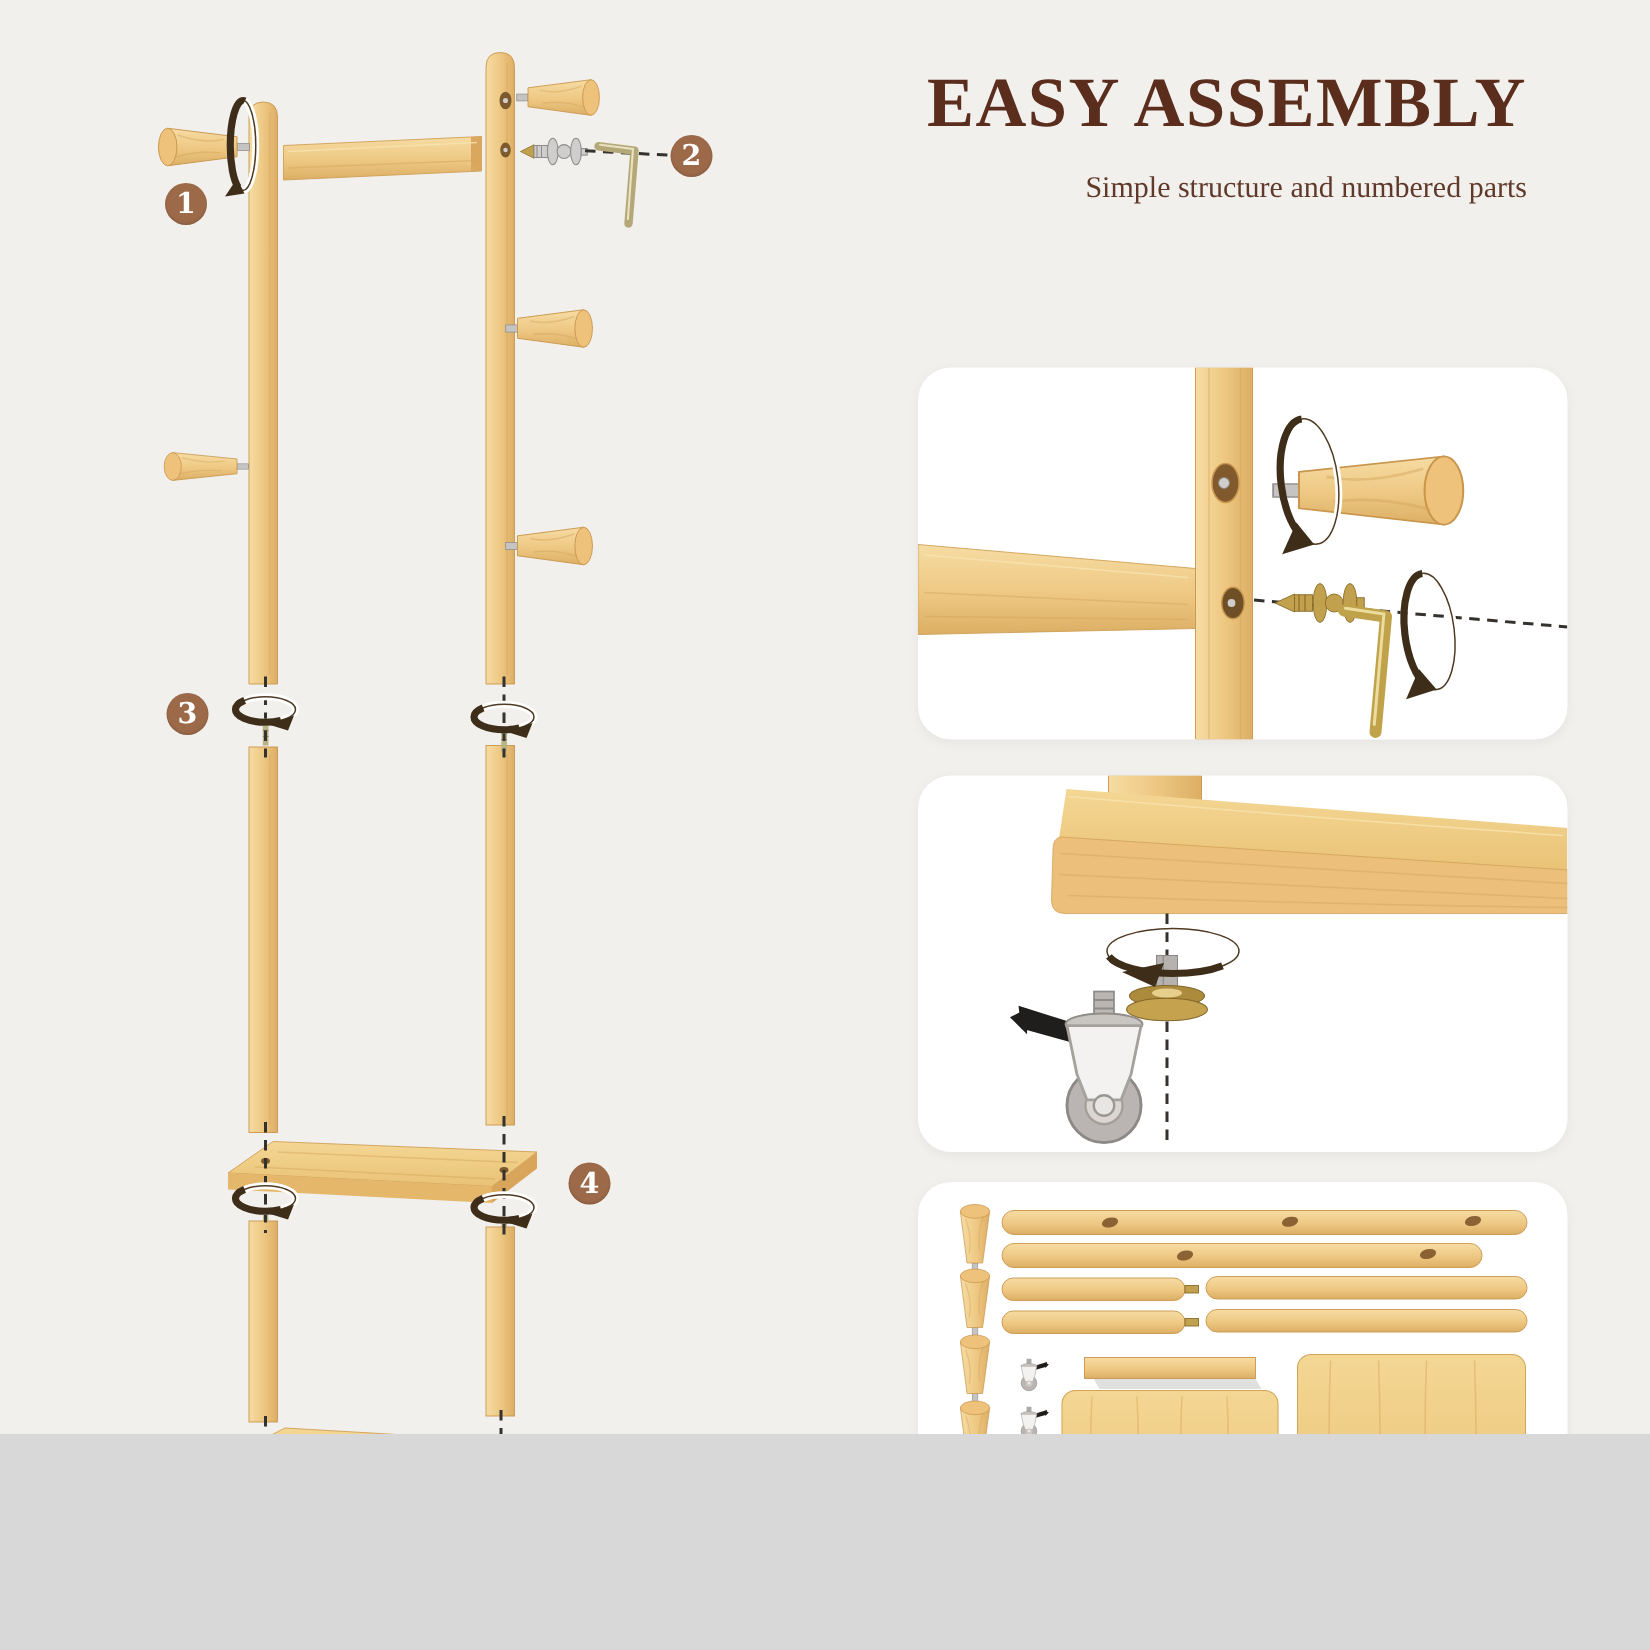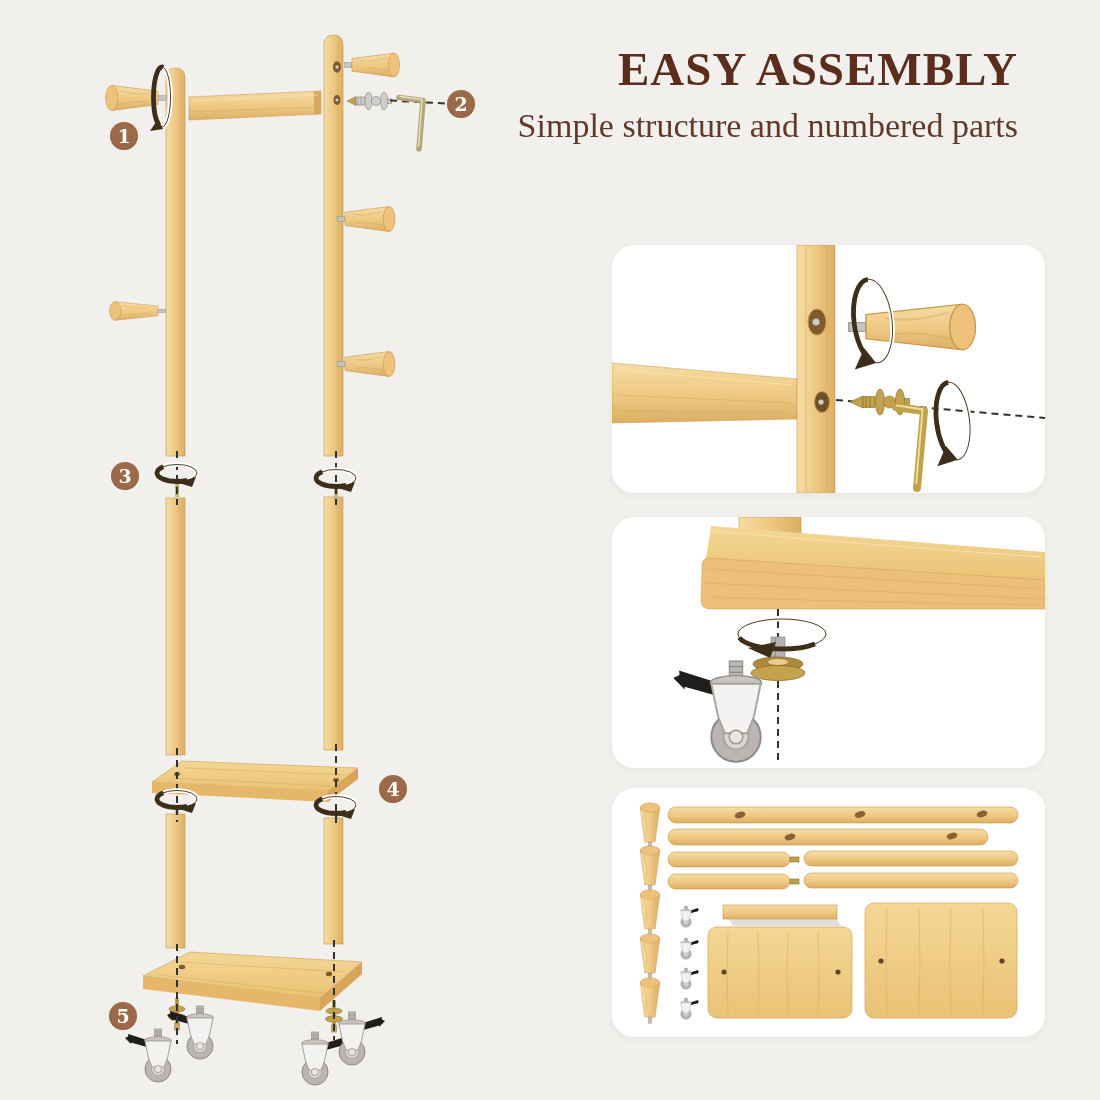--- a/index.html
+++ b/index.html
@@ -1,24 +1,24 @@
 <!DOCTYPE html>
 <html style="--background: #f1f0ed; --card: #ffffff; --title_text: #5b2d1d; --subtitle_text: #60392a; --badge: #9d6a49; --badge_text: #ffffff; --wood_light: #f6dca3; --wood_mid: #eec883; --wood_dark: #d9a75e; --arrow_brown: #3e2d18; --brass: #c2a14e; --silver: #cfcecd;"><head>
 <meta charset="utf-8">
 <style>
   :root{
     --background:#f1f0ed; --card:#ffffff; --title_text:#5b2d1d; --subtitle_text:#60392a;
     --badge:#9d6a49; --badge_text:#ffffff;
   }
   html,body{margin:0;padding:0;}
   body{background:#d8d8d8;font-family:"Liberation Serif",serif;}
-  .canvas{position:relative;width:1100px;height:1100px;background:var(--background);overflow:hidden;margin:0 auto;}
+  .canvas{position:relative;width:1100px;height:956px;background:var(--background);overflow:hidden;margin:0 auto;}
   .header{position:absolute;top:46px;right:82px;text-align:right;}
   .title{font-size:47px;font-weight:bold;color:var(--title_text);letter-spacing:1px;margin:0;line-height:1.0;font-family:"Liberation Serif",serif;}
-  .subtitle{font-size:34px;color:var(--subtitle_text);margin:14px 0 0 0;line-height:37px;font-family:"Liberation Serif",serif;text-align:center;}
+  .subtitle{font-size:20px;color:var(--subtitle_text);margin:14px 0 0 0;line-height:37px;font-family:"Liberation Serif",serif;}
   .badge{position:absolute;width:28px;height:28px;border-radius:50%;background:var(--badge);
          color:var(--badge_text);font-size:19px;font-weight:bold;text-align:center;line-height:28px;
          font-family:"DejaVu Serif",serif;box-shadow:inset 0 -1px 2px rgba(0,0,0,.15);}
   .card{position:absolute;left:612px;width:433px;background:var(--card);border-radius:22px;box-shadow:0 2px 8px rgba(0,0,0,.05);overflow:hidden;}
   .card1{top:245px;height:248px;}
   .card2{top:517px;height:251px;}
   .card3{top:788px;height:249px;}
   .card svg{display:block;}
   svg .dash{fill:none;stroke:#35312c;stroke-width:2;stroke-dasharray:7 5;}
   svg .ringW{fill:none;stroke:#ffffff;stroke-width:4.6;}

